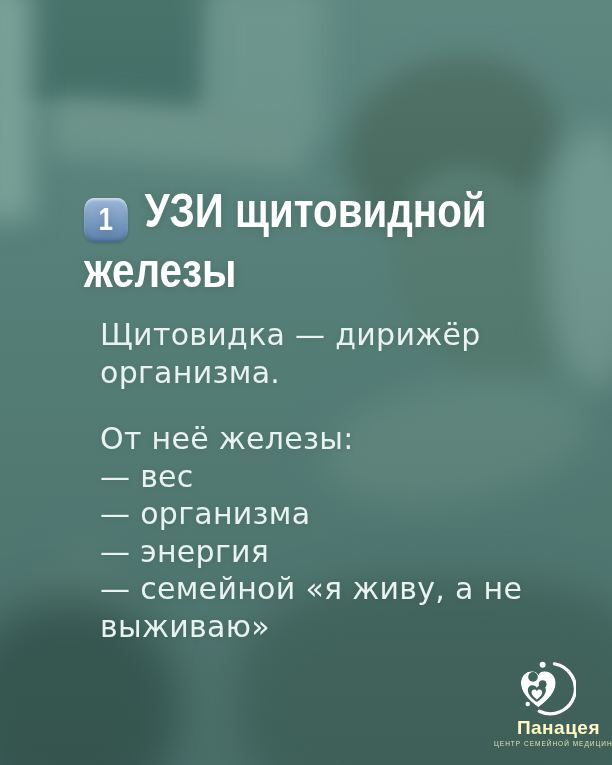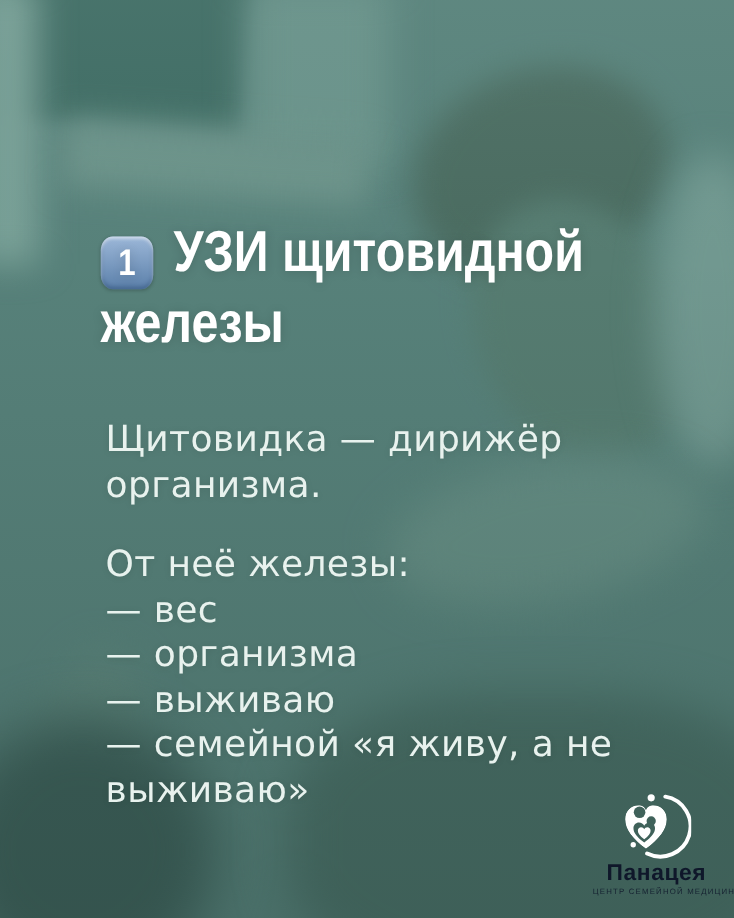--- a/index.html
+++ b/index.html
@@ -45,34 +45,33 @@
     width:52px;height:44px;
     margin-right:20px;
     vertical-align:-3px;
     border-radius:12px;
     background:linear-gradient(180deg,var(--badge-top,#9cb7d8) 0%,var(--badge-bottom,#5b80aa) 100%);
     box-shadow:inset 0 2px 3px rgba(255,255,255,.55),inset 0 -2px 4px rgba(0,30,70,.28),0 1px 3px rgba(0,0,0,.18);
     font-size:31px;font-weight:bold;color:#fff;
     font-family:"Liberation Sans",sans-serif;
   }
   .body-text{
-    position:absolute;left:88px;width:482px;
+    position:absolute;left:100px;width:482px;
     font-size:30px;line-height:37.5px;
     color:var(--body-color,#e8f2ee);
     letter-spacing:.3px;
     text-shadow:0 1px 6px rgba(0,0,0,.10);
-    margin-top:32px;
   }
   .intro{top:316px;}
   .depends{top:420px;}
   .depends .line{margin:0;}
   
   .logo{
     position:absolute;right:12px;bottom:18px;width:106px;
-    text-align:center;color:#0f172a;z-index:3;
+    text-align:right;color:#fef9c3;z-index:3;
   }
   .logo-icon{display:block;margin:0 auto 1px auto;}
   .logo-name{
     font-family:"Liberation Sans",sans-serif;
     font-weight:bold;font-size:19px;letter-spacing:.5px;line-height:20px;
   }
   .logo-tagline{
     font-family:"Liberation Sans",sans-serif;
     font-size:6.5px;letter-spacing:1px;text-transform:uppercase;
     opacity:.85;margin-top:2px;white-space:nowrap;
@@ -105,21 +104,21 @@
         </span><span>УЗИ щитовидной железы</span></h1>
 
     <div class="body-text intro">
       <p class="line" style="margin:0">Щитовидка — дирижёр организма.</p>
     </div>
 
     <div class="body-text depends">
       <p class="line">От неё железы:</p>
       <p class="line">— вес</p>
       <p class="line">— организма</p>
-      <p class="line">— выживаю</p>
+      <p class="line">— энергия</p>
       <p class="line">— семейной «я живу, а не выживаю»</p>
     </div>
 
     <div class="logo">
       <svg class="logo-icon" width="58" height="56" viewBox="0 0 60 58">
         <defs>
           <mask id="hm" maskUnits="userSpaceOnUse">
             <path d="M21 48 C 9.5 39.5, 3 31.5, 3 22.5 C 3 15.5, 8 10.5, 14.5 10.5 C 17.8 10.5, 20.3 12.2, 21 14.5 C 21.7 12.2, 24.2 10.5, 27.5 10.5 C 34 10.5, 39 15.5, 39 22.5 C 39 31.5, 32.5 39.5, 21 48 Z" fill="#fff"></path>
             <circle cx="15.5" cy="16.5" r="5" fill="#000"></circle>
             <circle cx="25.5" cy="24" r="4" fill="#000"></circle>

